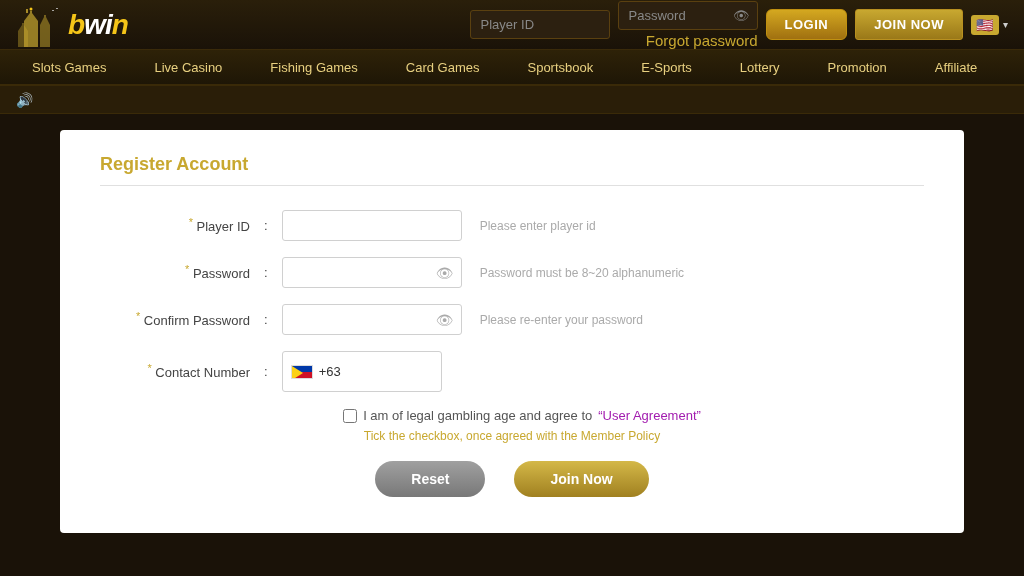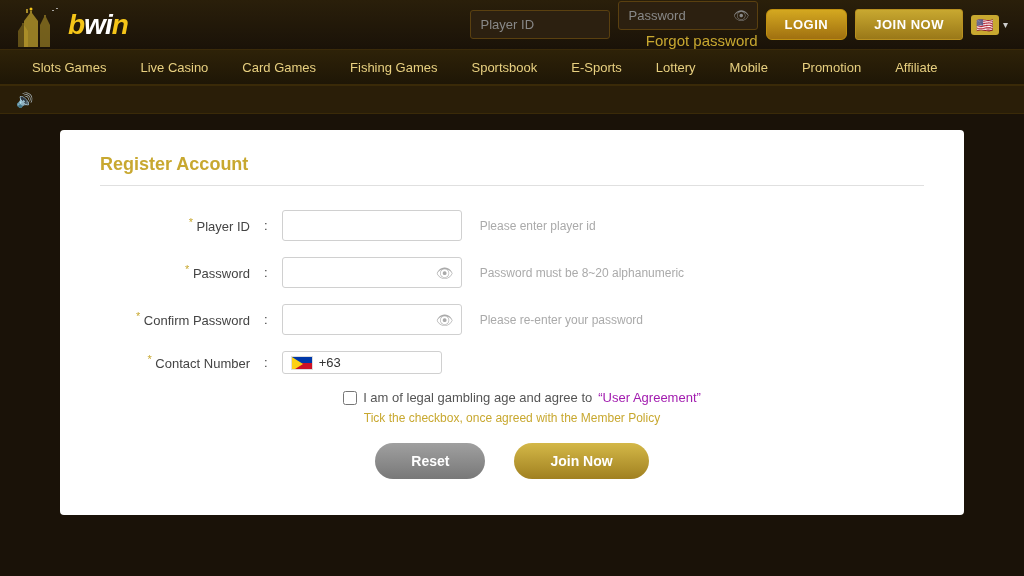--- a/index.html
+++ b/index.html
@@ -99,21 +99,21 @@
       margin-left: 2px;
     }
 
     
     .nav {
       background: linear-gradient(180deg, #2e2208 0%, #1e1606 100%);
       height: 36px;
       display: flex;
       align-items: center;
       padding: 0 16px;
-      gap: 2px;
+      gap: 16px;
       border-bottom: 2px solid #3a2a08;
     }
     .nav-item {
       color: #e8d080;
       font-size: 13px;
       padding: 0 16px;
       height: 36px;
       display: flex;
       align-items: center;
       cursor: pointer;
@@ -229,21 +229,21 @@
     }
 
     
     .phone-input-wrap {
       display: flex;
       align-items: center;
       border: 1px solid #d0d0d0;
       border-radius: 3px;
       width: 160px;
       background: #fff;
-      padding: 3px 8px;
+      padding: 12px 8px;
       gap: 6px;
     }
     .flag-ph {
       width: 22px;
       height: 14px;
       display: inline-block;
       position: relative;
       border: 1px solid #ddd;
       overflow: hidden;
       flex-shrink: 0;
@@ -376,26 +376,25 @@
     <div style="display:flex; align-items:center; gap:2px;">
       <div class="lang-flag">🇺🇸</div>
       <span class="lang-arrow">▾</span>
     </div>
   </div>
 </header>
 
 <nav class="nav">
   <span class="nav-item">Slots Games</span>
   <span class="nav-item">Live Casino</span>
+  <span class="nav-item">Fishing Games</span>
   <span class="nav-item">Card Games</span>
-  <span class="nav-item">Fishing Games</span>
   <span class="nav-item">Sportsbook</span>
   <span class="nav-item">E-Sports</span>
   <span class="nav-item">Lottery</span>
-  <span class="nav-item">Mobile</span>
   <span class="nav-item">Promotion</span>
   <span class="nav-item">Affiliate</span>
 </nav>
 
 <div class="audio-bar">
   <span class="audio-icon">🔊</span>
 </div>
 
 <div class="main-content">
   <div class="register-card">

